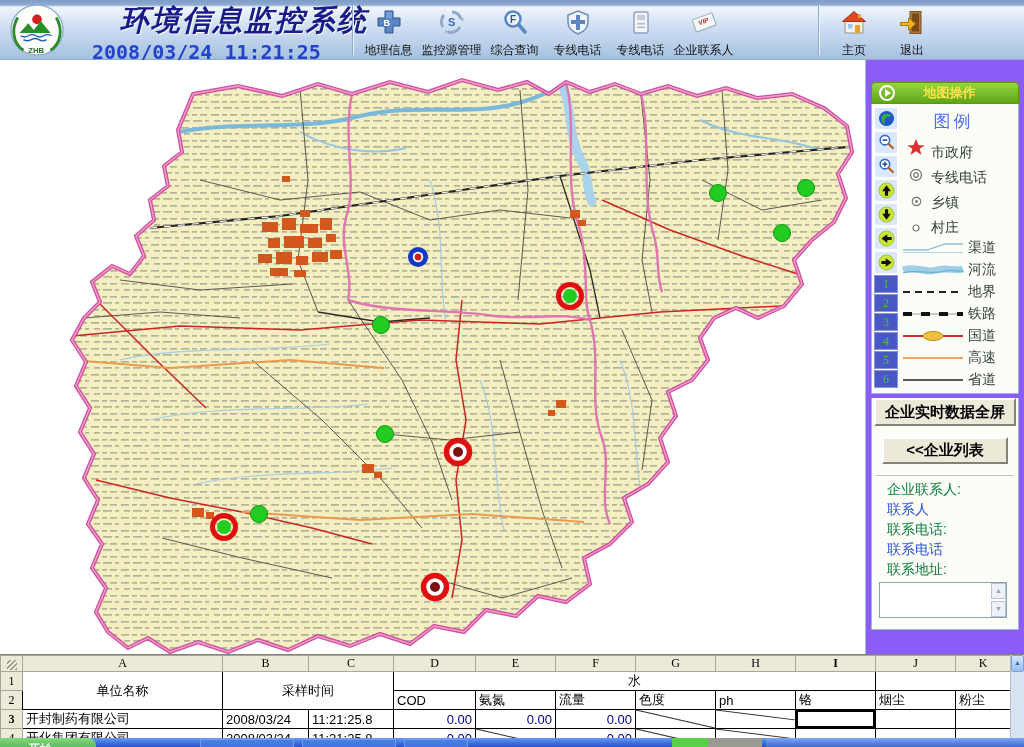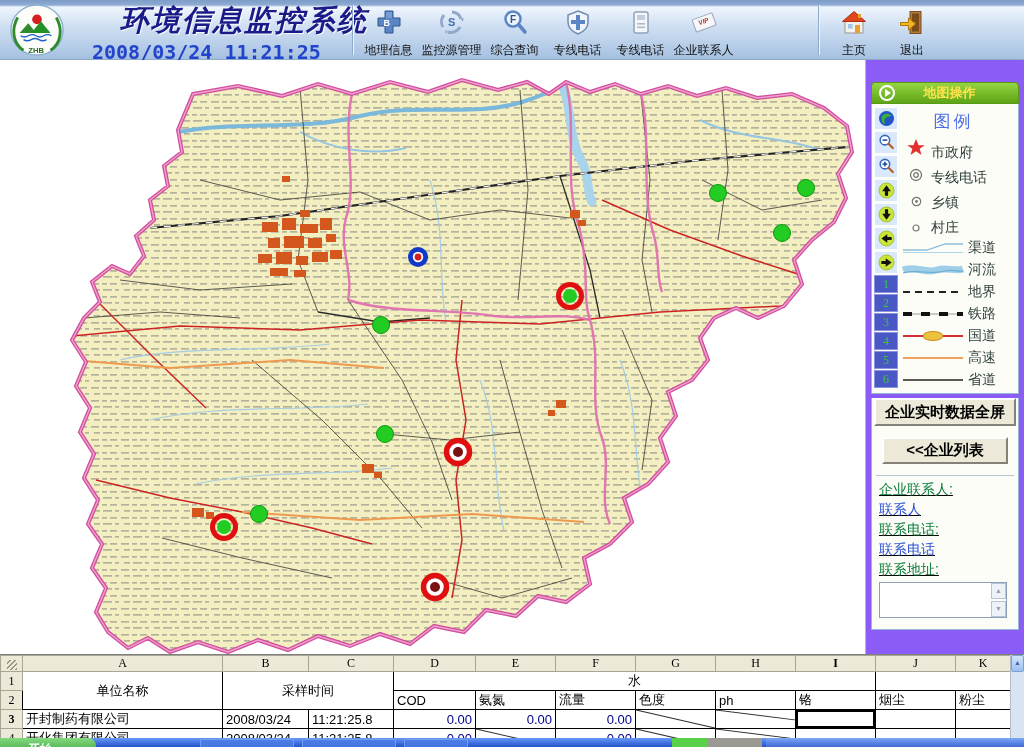--- a/index.html
+++ b/index.html
@@ -58,21 +58,21 @@
   .llabel{font-size:14px;color:#30403c;margin-left:3px;}
 
   .btn3d{display:block;margin:0 auto 11px;background:#ece9d8;
     border-top:2px solid #fff;border-left:2px solid #fff;
     border-right:2px solid #848278;border-bottom:2px solid #848278;
     font-weight:bold;font-size:15px;color:#000;cursor:pointer;
     font-family:"Liberation Sans",sans-serif;white-space:nowrap;}
   #btn-list{width:126px;height:27px;margin-top:9px;}
   #btn-full{width:142px;height:28px;}
   .divline{border-top:1px solid #b8c4d4;margin:0 4px 5px;}
-  .contact{padding-left:7px;text-align:left;text-decoration:underline;}
+  .contact{padding-left:15px;text-align:left;}
   .clabel{color:#0a7d3c;font-size:14px;height:20px;}
   .cvalue{color:#2b50d6;font-size:14px;height:20px;}
   #addrbox{margin:1px 0 0 7px;width:128px;height:36px;background:#fff;
     border:1px solid #8aa0b8;position:relative;box-sizing:border-box;}
   .sarrow{position:absolute;right:0;width:15px;height:16px;background:#eef1f5;
     border:1px solid #b9c4d0;box-sizing:border-box;font-size:7px;color:#8ea2b8;
     text-align:center;line-height:14px;cursor:pointer;}
   #sarrow-up{top:0;} #sarrow-down{bottom:0;}
 
   

